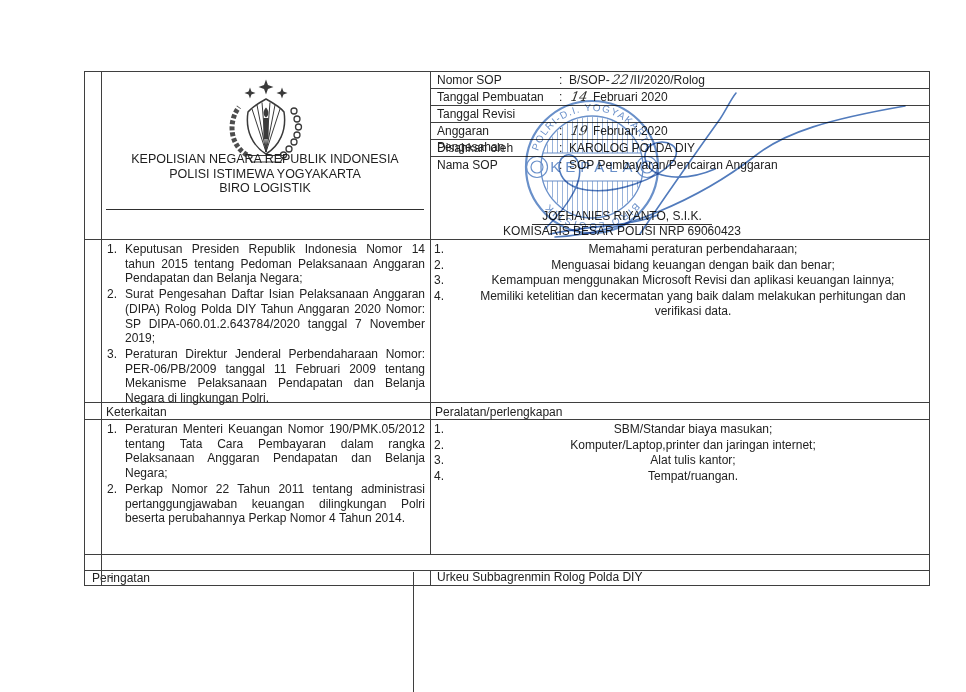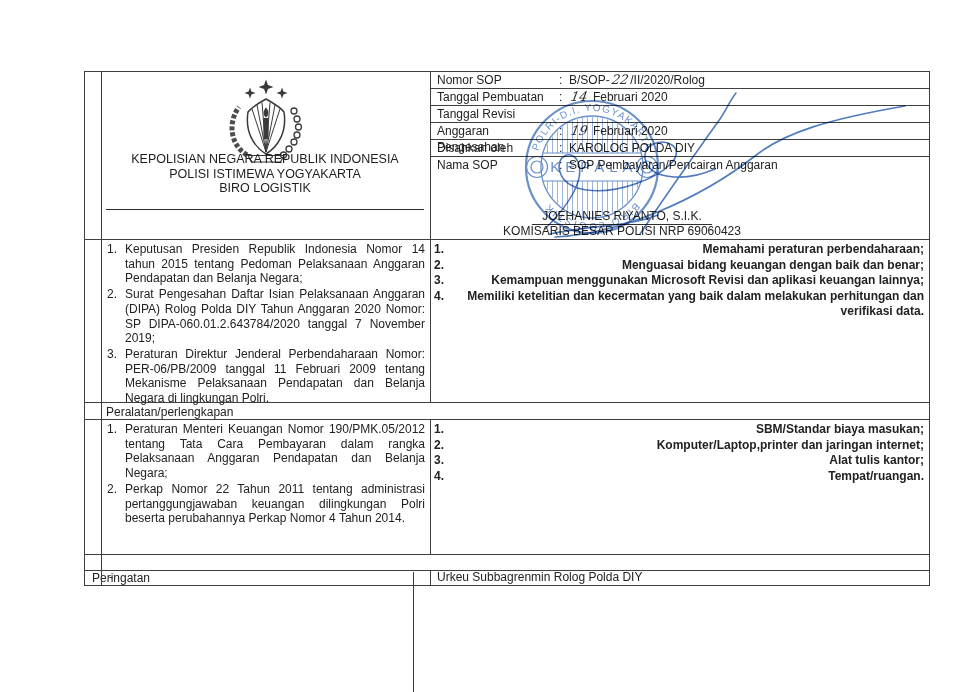--- a/index.html
+++ b/index.html
@@ -52,21 +52,21 @@
 
   
   .sec-label { font-size:12px; line-height:14px; padding:2px 4px; }
 
   
   ol.numlist { margin:2px 0 0 0; padding:0 5px 0 0; list-style:none;
                counter-reset:it; font-size:12px; line-height:14.7px; }
   ol.numlist li { counter-increment:it; position:relative; margin:0 0 1px 0; }
   .lcol ol.numlist li { padding-left:23px; text-align:justify; }
   .lcol ol.numlist li::before { content:counter(it) "."; position:absolute; left:5px; }
-  .rcol ol.numlist li { padding-left:31px; text-align:right;font-weight:bold; }
+  .rcol ol.numlist li { padding-left:31px; text-align:center; }
   .rcol ol.numlist li::before { content:counter(it) "."; position:absolute; left:3px; }
 
   .plain { font-size:12px; line-height:13px; padding:0 4px 0 7px; }
   .plain-r { font-size:12px; line-height:13px; padding:0 4px 0 6px; }
 
   
   .stamp { position:absolute; left:520px; top:97px; width:150px; height:145px;
            mix-blend-mode:multiply; opacity:0.85; pointer-events:none; }
   .signature { position:absolute; left:500px; top:84px; width:420px; height:162px;
            mix-blend-mode:multiply; opacity:0.9; pointer-events:none; }
@@ -175,20 +175,21 @@
             <li>Memahami peraturan perbendaharaan;</li>
             <li>Menguasai bidang keuangan dengan baik dan benar;</li>
             <li>Kemampuan menggunakan Microsoft Revisi dan aplikasi keuangan lainnya;</li>
             <li>Memiliki ketelitian dan kecermatan yang baik dalam melakukan perhitungan dan verifikasi data.</li>
           </ol>
       </div>
     </div>
 
     <div class="row r4">
       <div class="cell spine"></div>
+      <div class="cell lcol sec-label">Keterkaitan</div>
       <div class="cell rcol sec-label">Peralatan/perlengkapan</div>
     </div>
 
     <div class="row r5">
       <div class="cell spine"></div>
       <div class="cell lcol">
         <ol class="numlist">
             <li>Peraturan Menteri Keuangan Nomor 190/PMK.05/2012 tentang Tata Cara Pembayaran dalam rangka Pelaksanaan Anggaran Pendapatan dan Belanja Negara;</li>
             <li>Perkap Nomor 22 Tahun 2011 tentang administrasi pertanggungjawaban keuangan dilingkungan Polri beserta perubahannya Perkap Nomor 4 Tahun 2014.</li>
           </ol>

